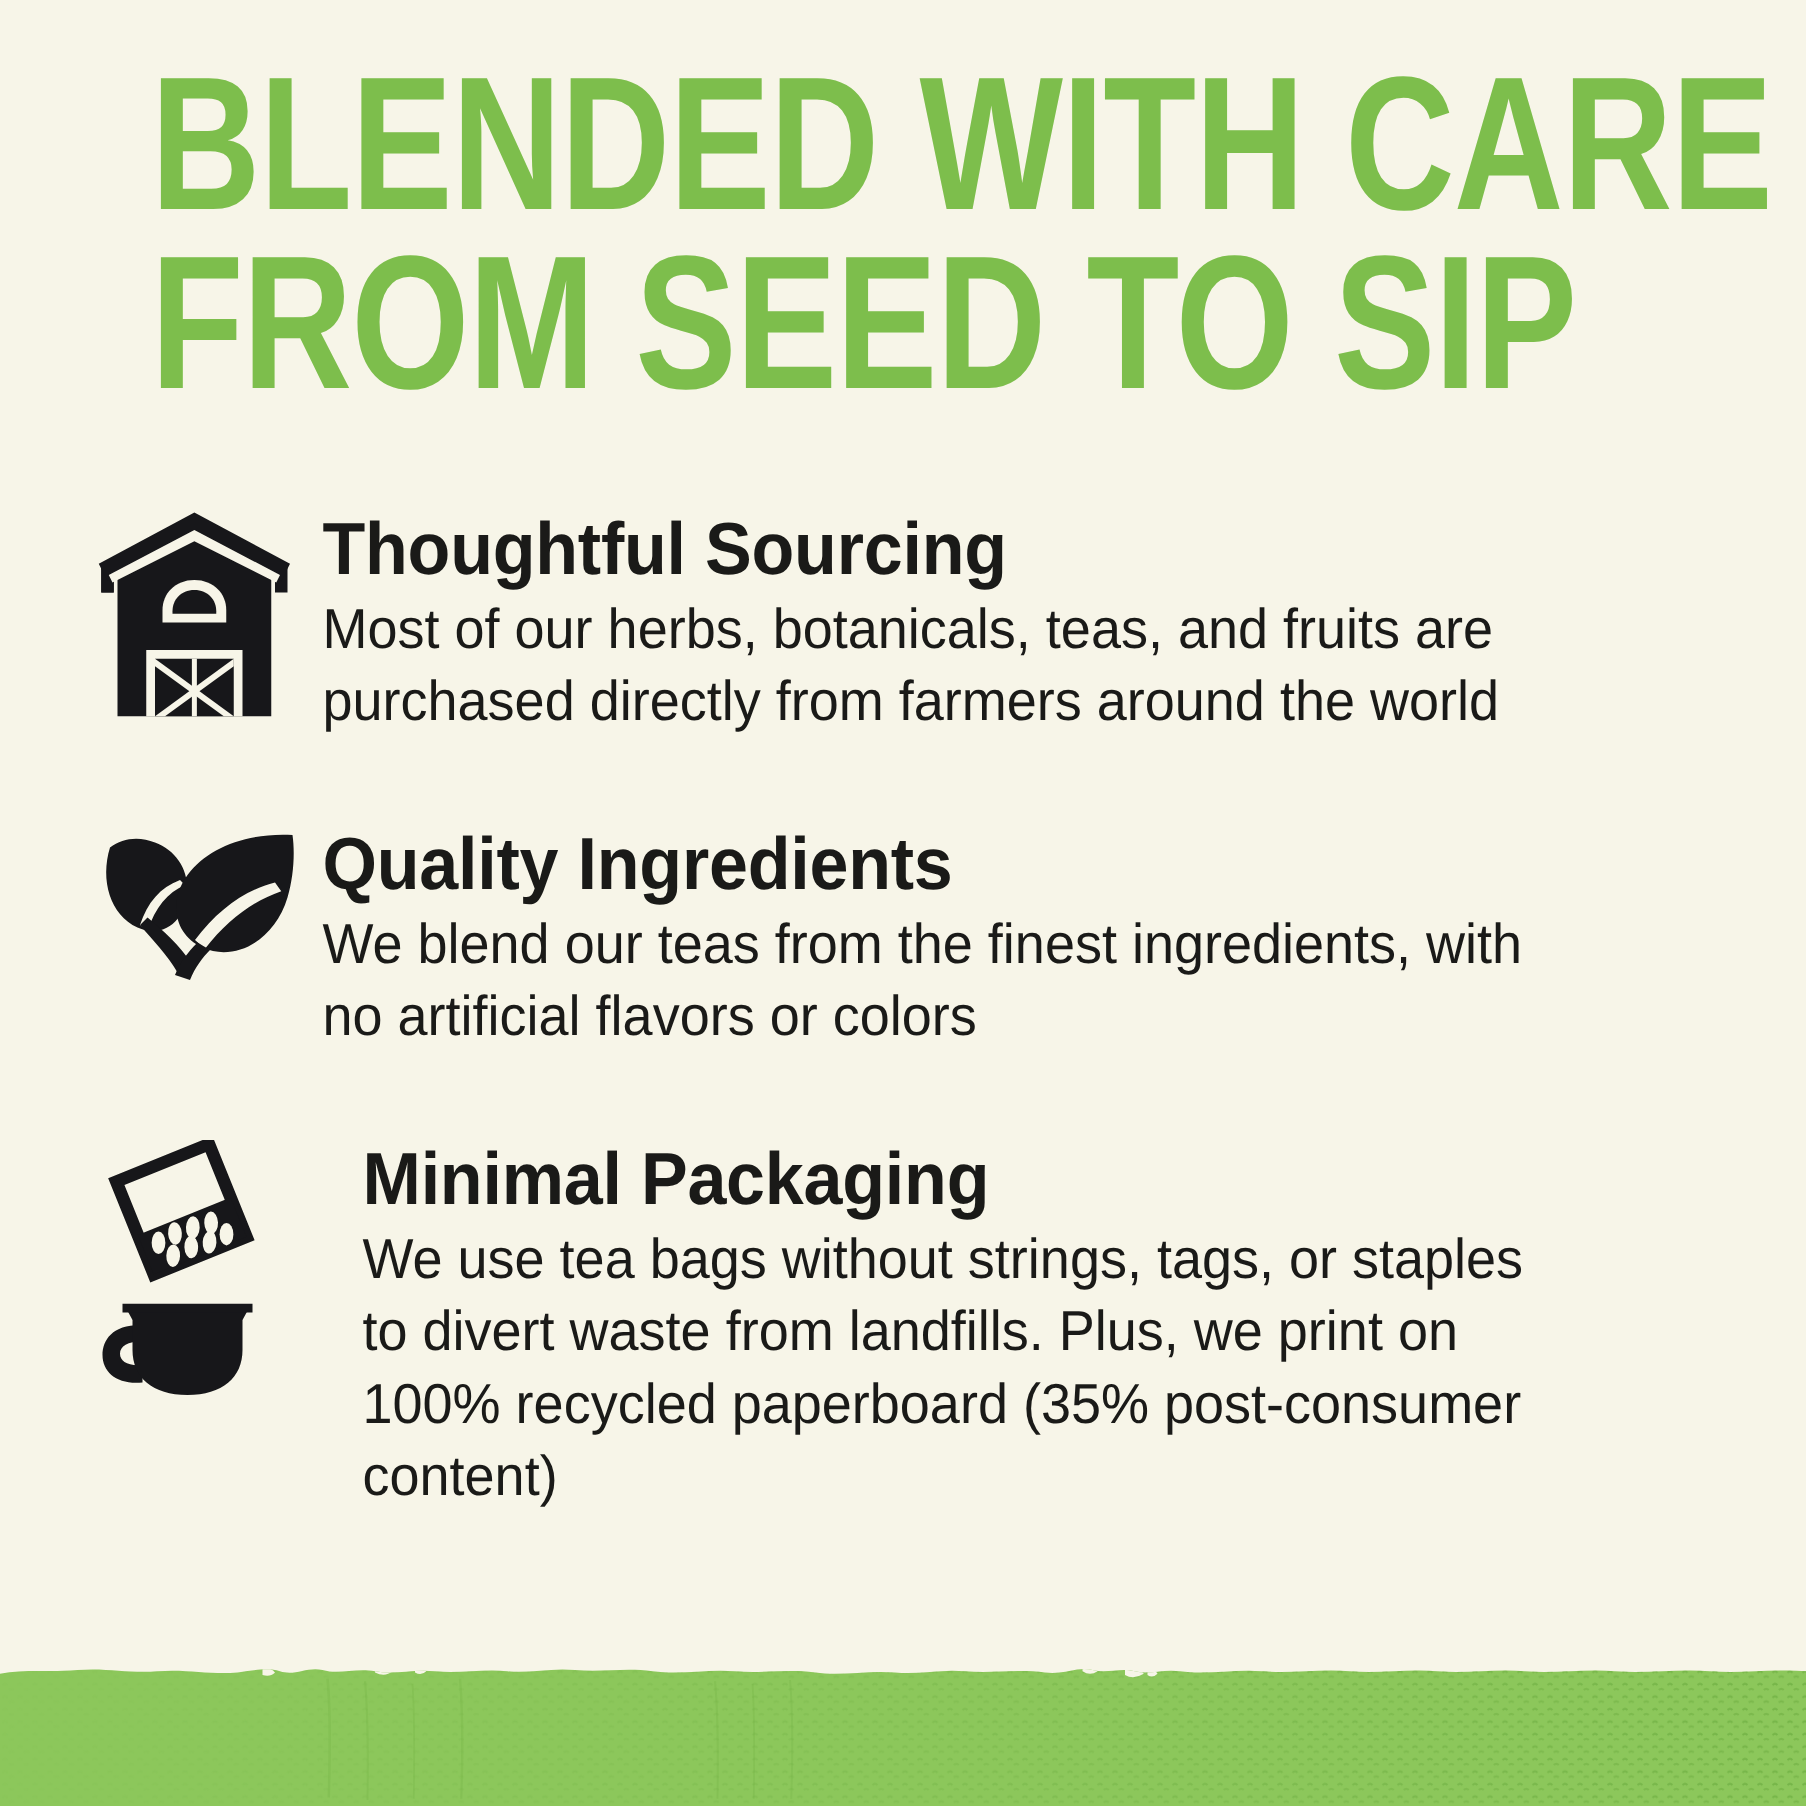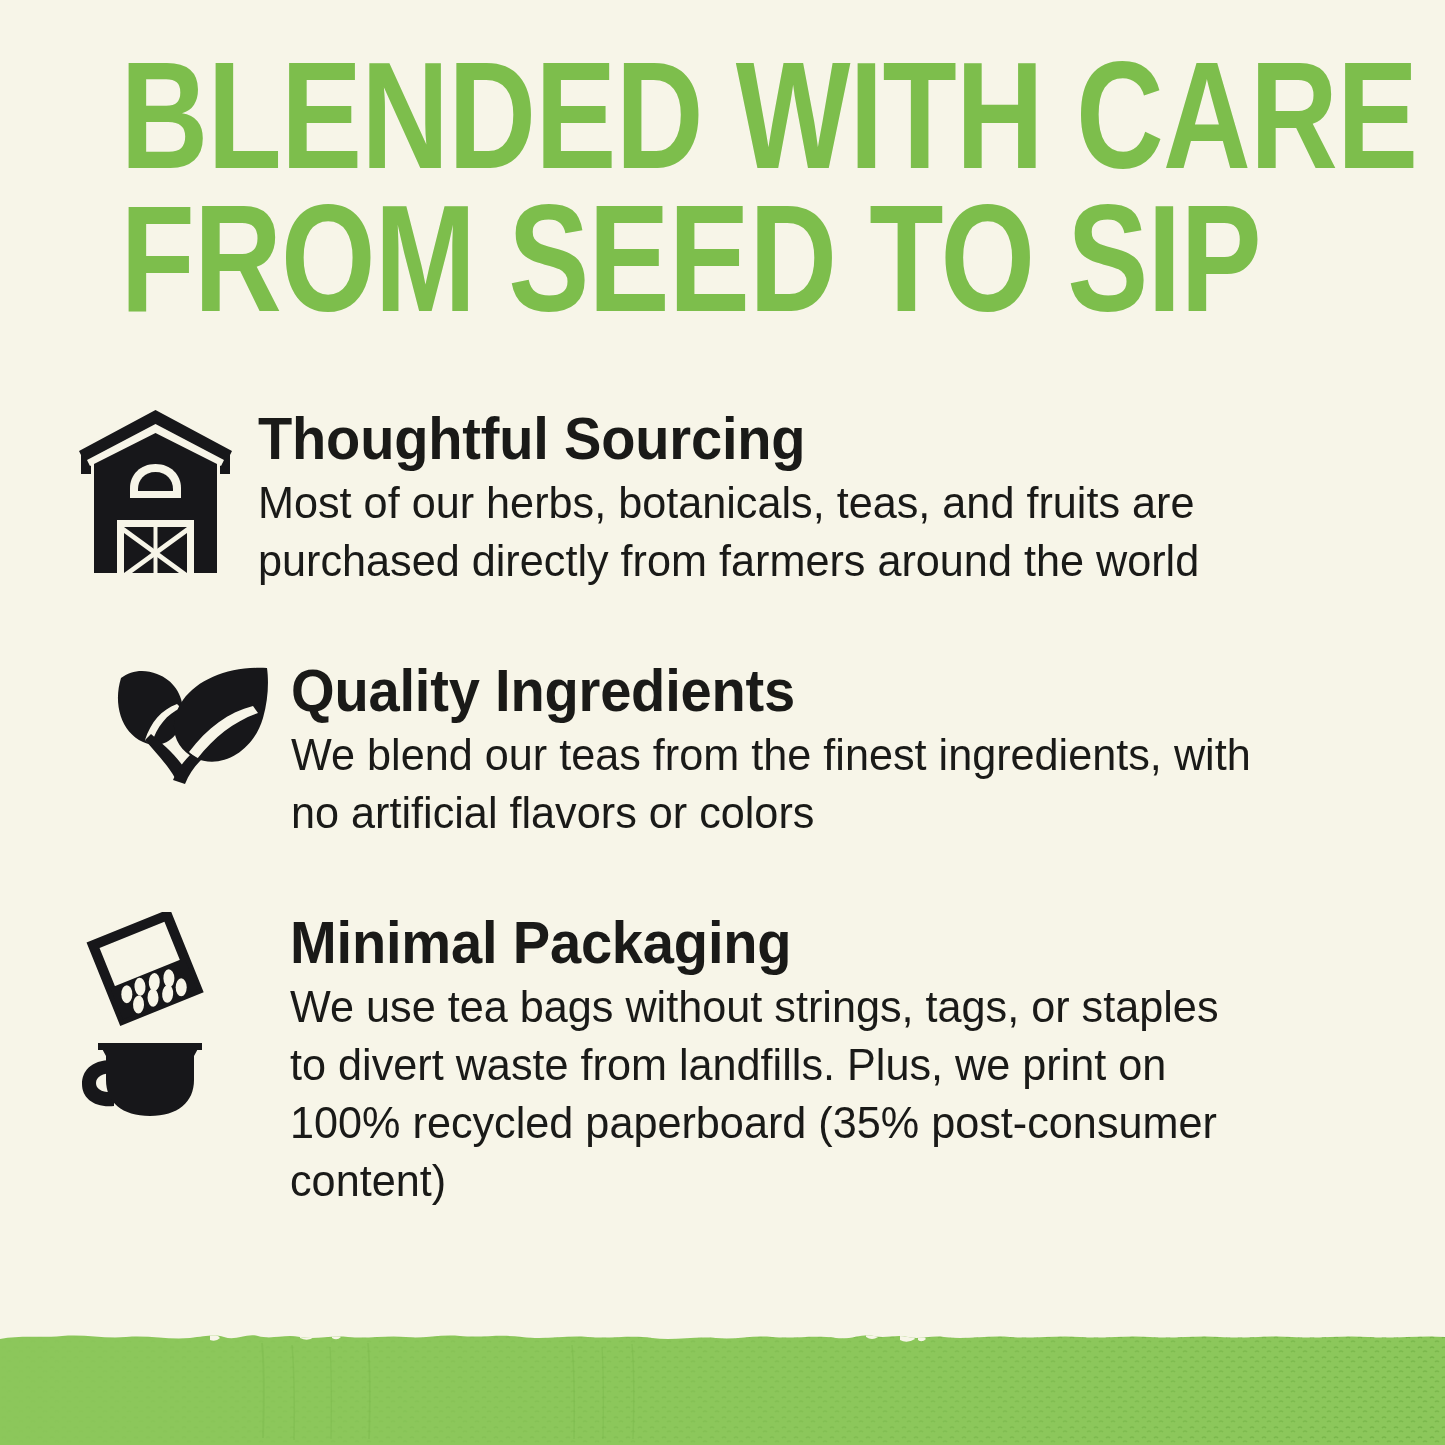--- a/index.html
+++ b/index.html
@@ -85,21 +85,21 @@
     font-size: 45px;
     line-height: 58px;
     color: #1A1A18;
     margin: 0;
     transform: scaleX(0.96);
     transform-origin: left top;
     max-width: 1010px;
   }
 
   .row-sourcing   { margin-top: 0px; }
-  .row-quality    { margin-top: 70px; margin-left: 33px; }
+  .row-quality    { margin-top: 70px; }
   .row-packaging  { margin-top: 70px; gap: 32px; }
 
   .icon-svg { display: block; }
 
   
   .footer-band {
     position: absolute;
     left: 0;
     bottom: 0;
     width: 1445px;

